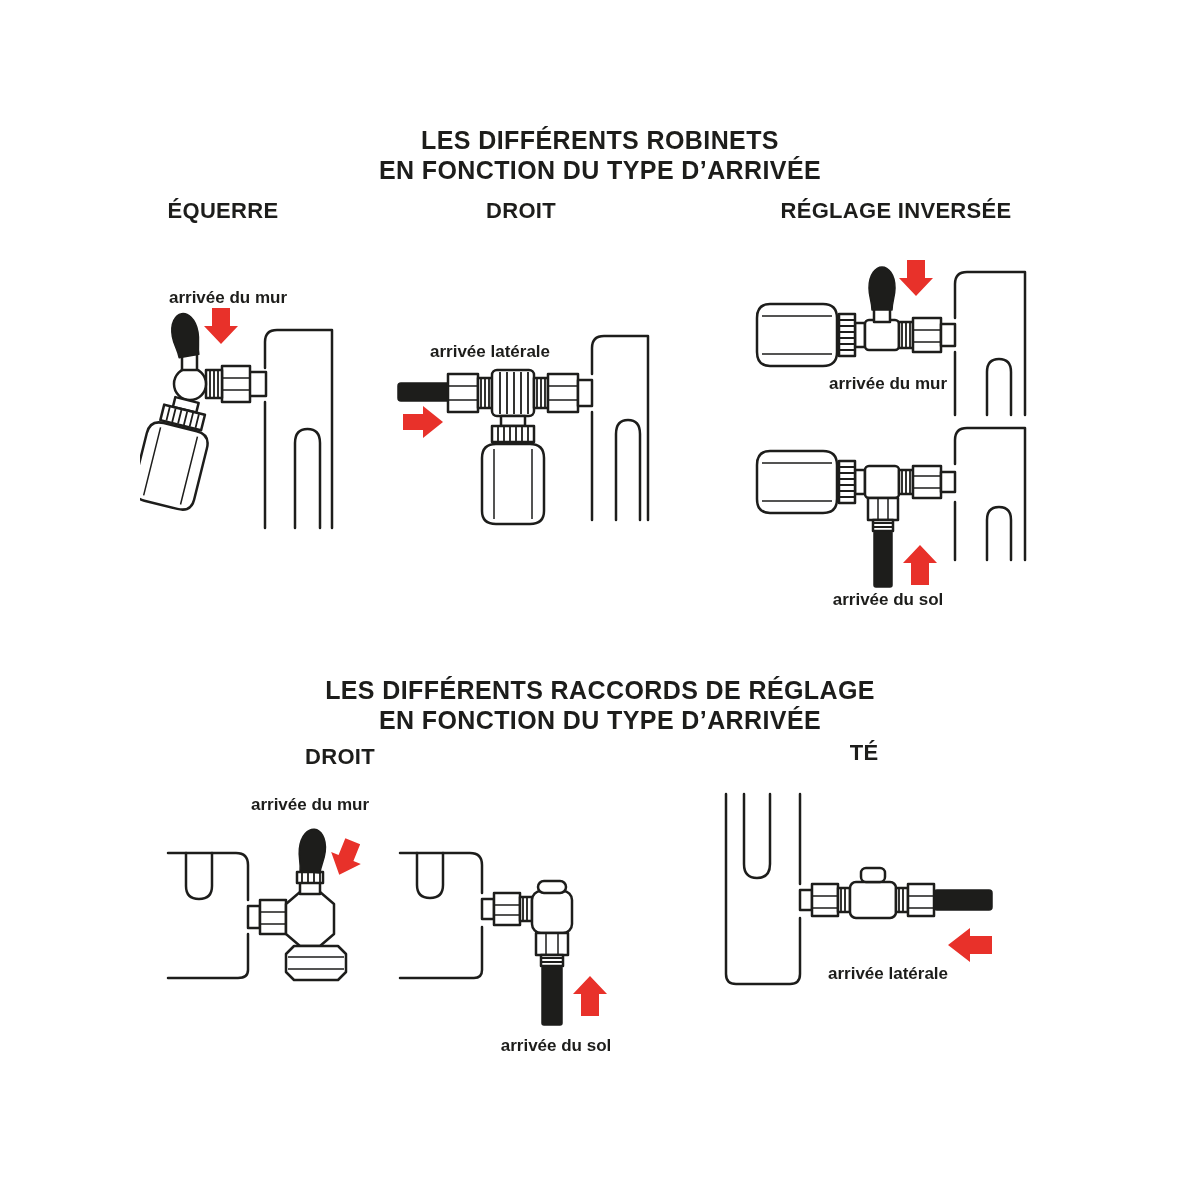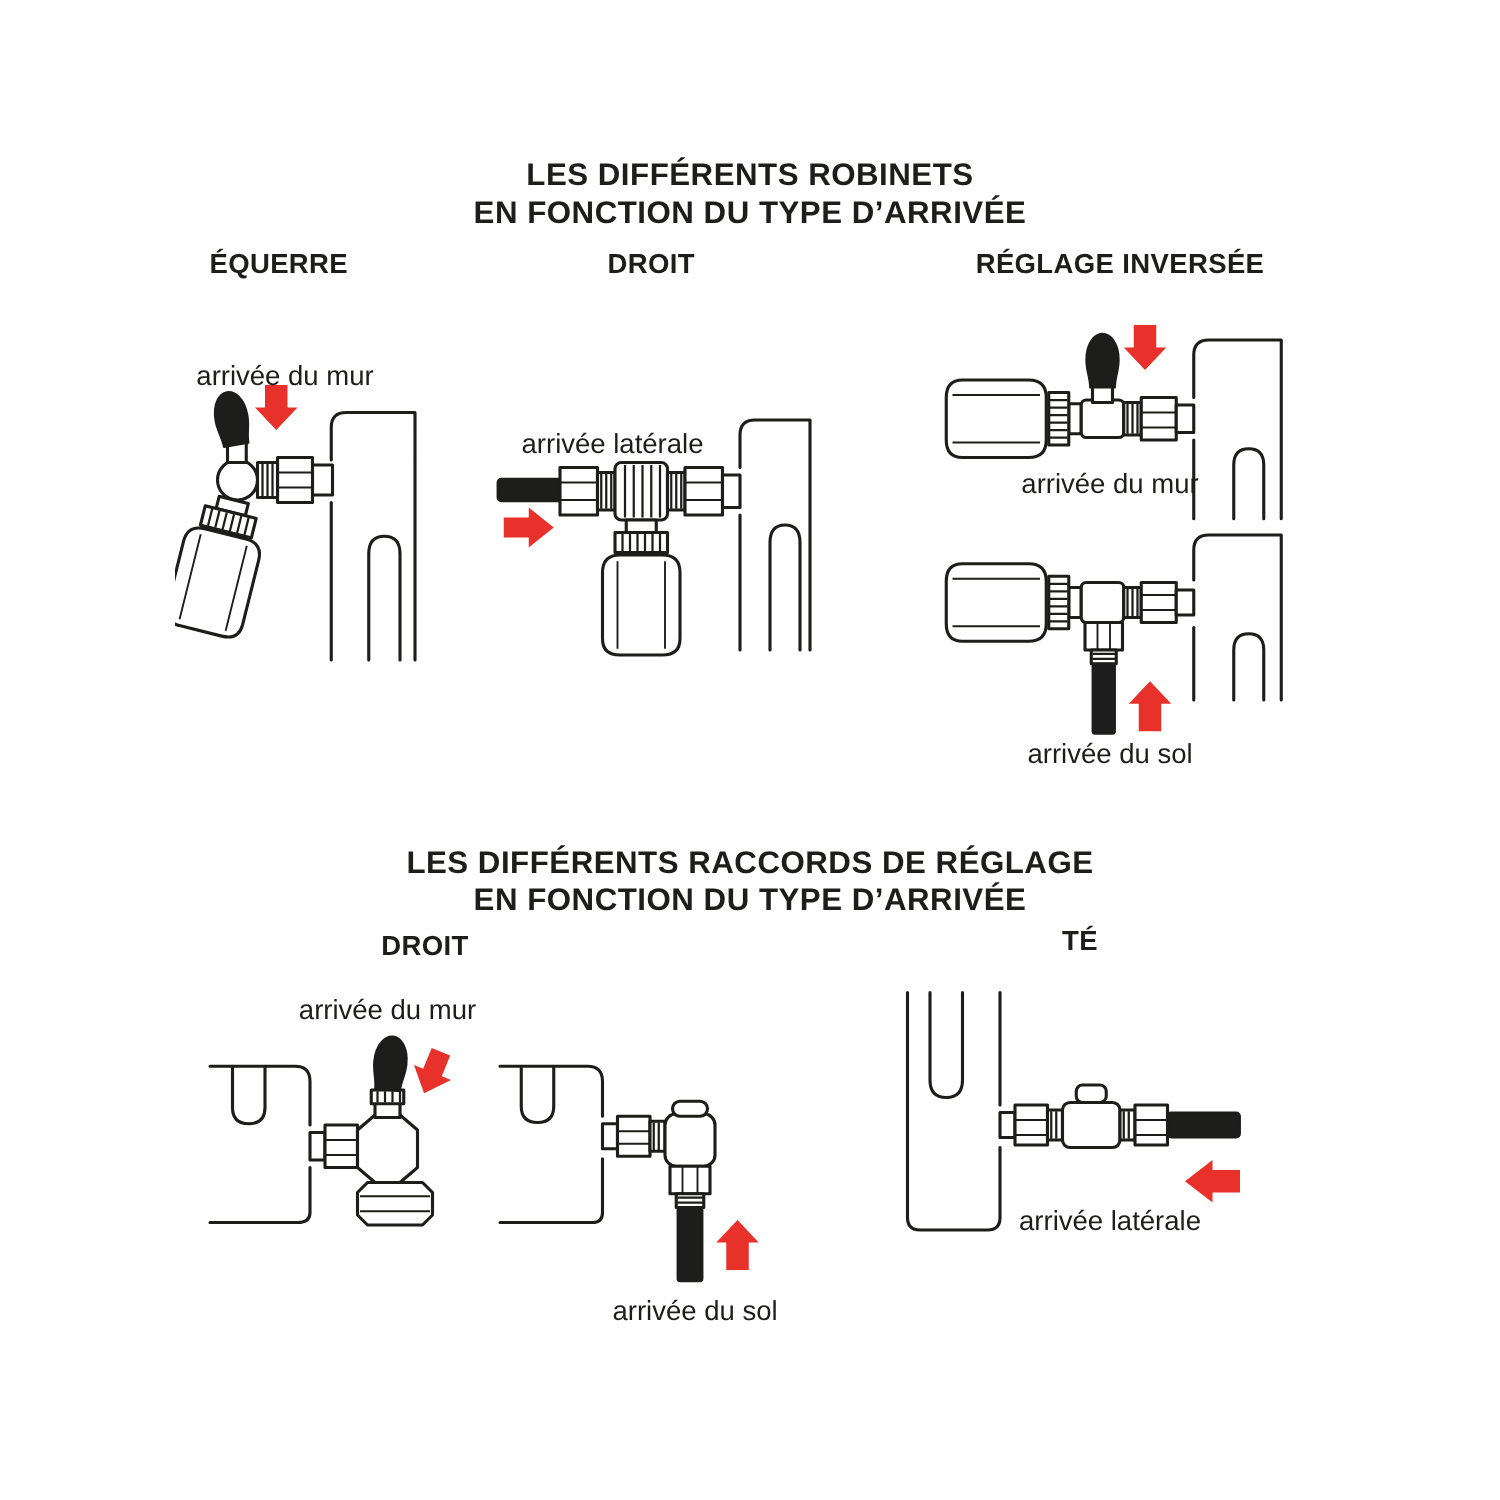--- a/index.html
+++ b/index.html
@@ -5,21 +5,21 @@
   * { margin:0; padding:0; box-sizing:border-box; }
   html,body { background:#ffffff; }
   .canvas {
     position:relative; width:1200px; height:1200px; background:#ffffff;
     font-family:"Liberation Sans", sans-serif; color:#1d1d1b; overflow:hidden;
   }
   .ttl { position:absolute; transform:translateX(-50%); font-weight:700; font-size:25px;
          letter-spacing:.4px; white-space:nowrap; }
   .col { position:absolute; transform:translateX(-50%); font-weight:700; font-size:22px;
          letter-spacing:.3px; white-space:nowrap; }
-  .lbl { position:absolute; transform:translateX(-50%); font-weight:400; font-size:22px;
+  .lbl { position:absolute; transform:translateX(-50%); font-weight:700; font-size:17px;
          white-space:nowrap; }
   .illus { position:absolute; }
   .ln    { stroke:#1d1d1b; stroke-width:2.5; fill:#ffffff; stroke-linejoin:round; }
   .nf    { stroke:#1d1d1b; stroke-width:2.5; fill:none; stroke-linejoin:round; stroke-linecap:round; }
   .thin  { stroke:#1d1d1b; stroke-width:1.5; fill:none; }
   .hatch { stroke:#1d1d1b; stroke-width:1.8; fill:none; }
   .blk   { fill:#1d1d1b; stroke:#1d1d1b; stroke-width:1.5; stroke-linejoin:round; }
 </style>
 </head>
 <body>

